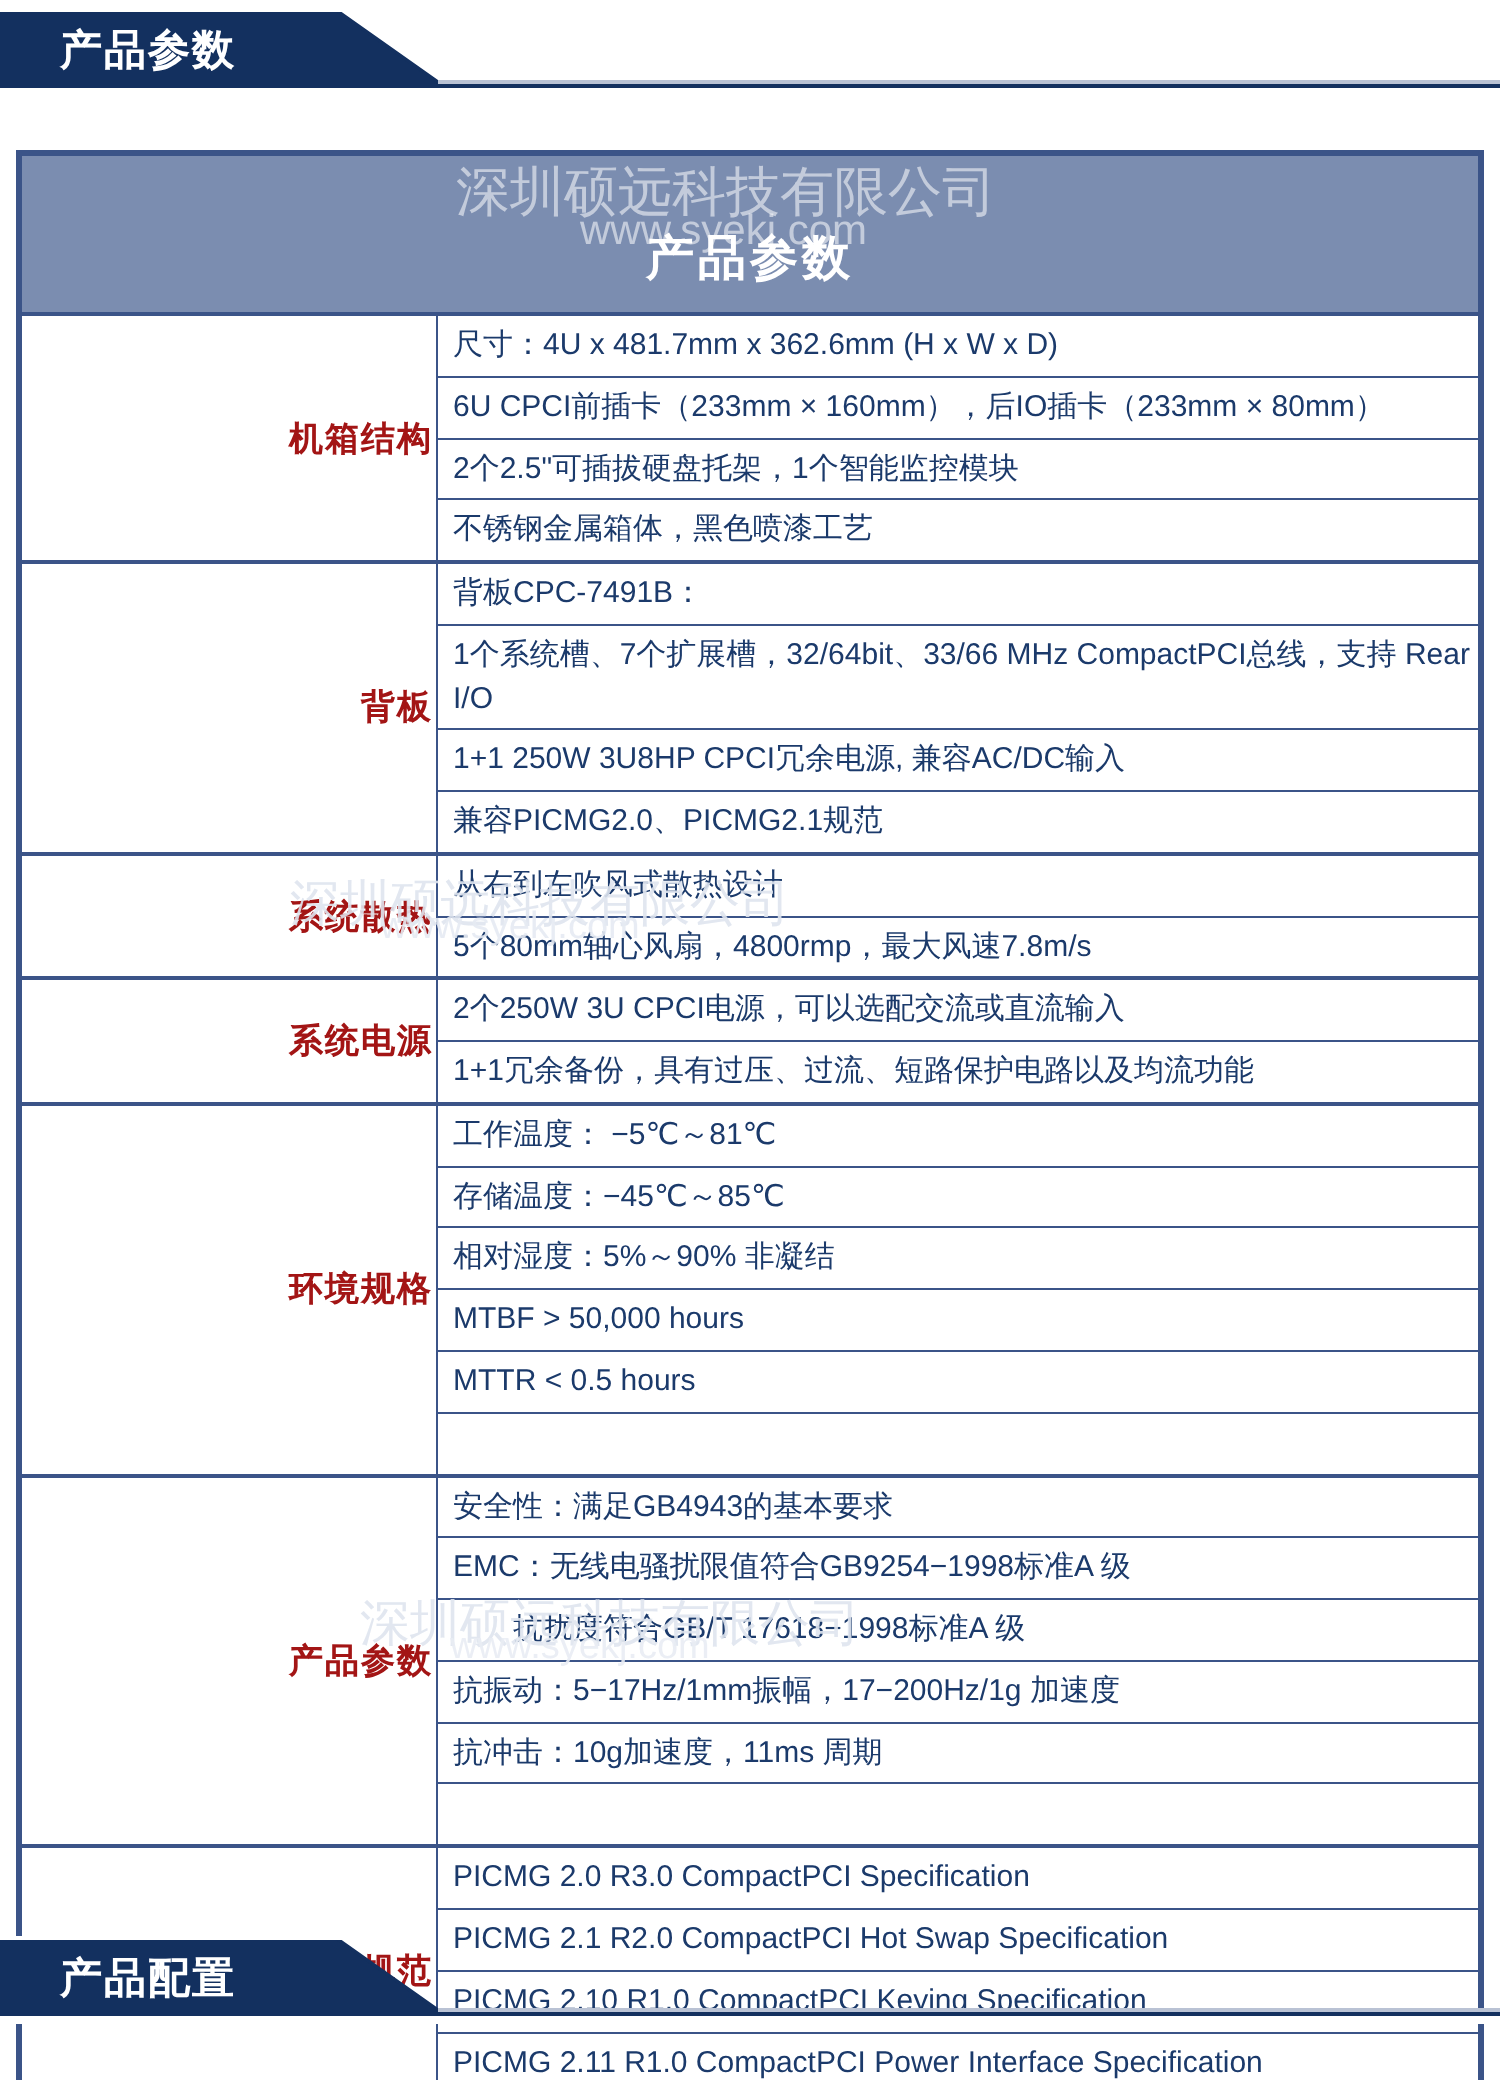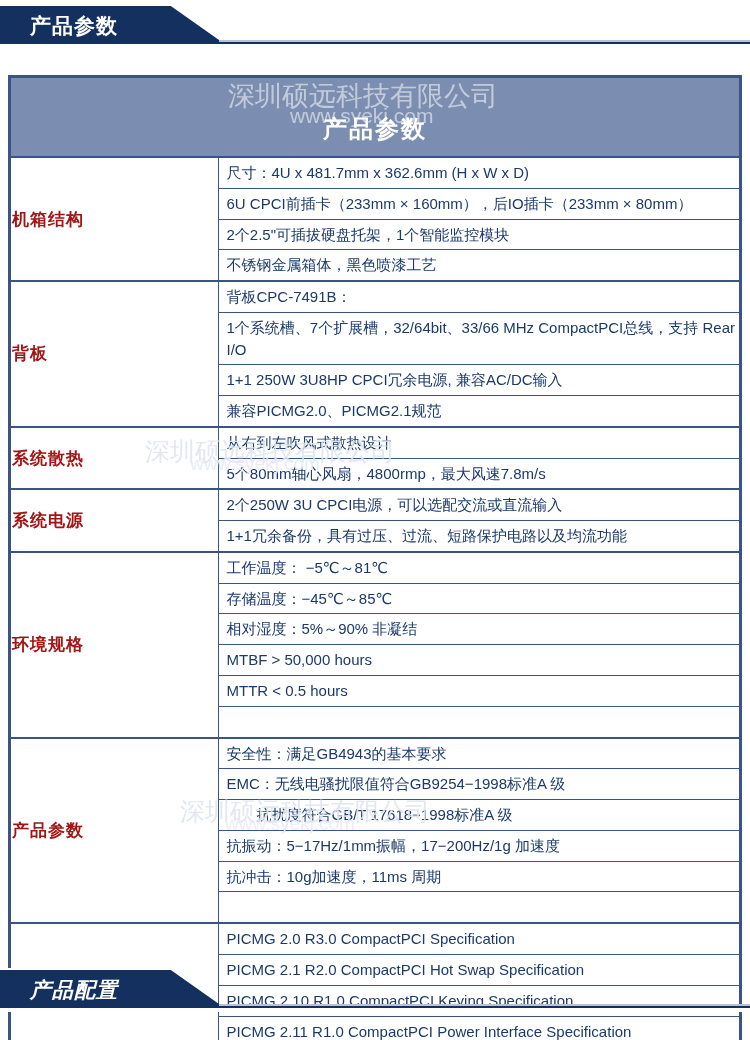--- a/index.html
+++ b/index.html
@@ -59,21 +59,21 @@
     line-height: 32px;
     color: #ffffff;
     font-size: 21px;
     font-weight: bold;
     letter-spacing: 1px;
     z-index: 3;
     white-space: nowrap;
   }
 
   #top-banner { position: absolute; left: 0; top: 4px; }
-  #bottom-banner { position: absolute; left: 0; top: 968px; font-style: italic; }
+  #bottom-banner { position: absolute; left: 0; top: 968px; }
 
   
   .table-wrap {
     position: absolute;
     left: 8px;
     top: 75px;
     width: 734px;
     border: 3px solid #3b5488;
     box-sizing: border-box;
     background: #ffffff;
@@ -102,21 +102,21 @@
   .thead-cell .thead-label {
     position: relative;
     top: 12px;
     display: inline-block;
   }
 
   td.group {
     border-top: 2px solid #3b5488;
     border-right: 1px solid #3b5488;
     border-bottom: 2px solid #3b5488;
-    text-align: left;
+    text-align: right;
     vertical-align: middle;
     color: #a31515;
     font-size: 17px;
     font-weight: bold;
     letter-spacing: 1px;
     background: #ffffff;
   }
   td.val {
     border-top: 1px solid #3b5488;
     border-bottom: 1px solid #3b5488;

